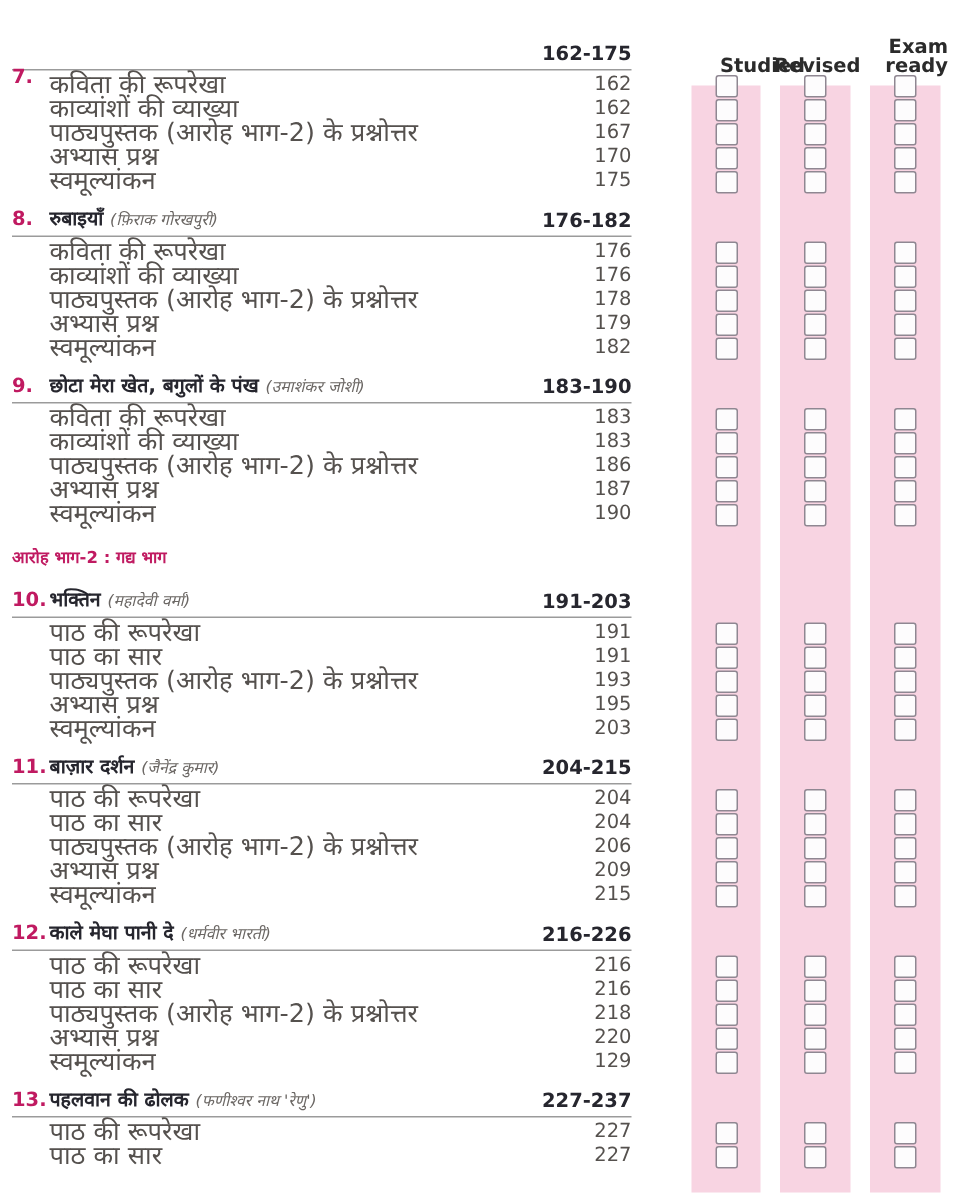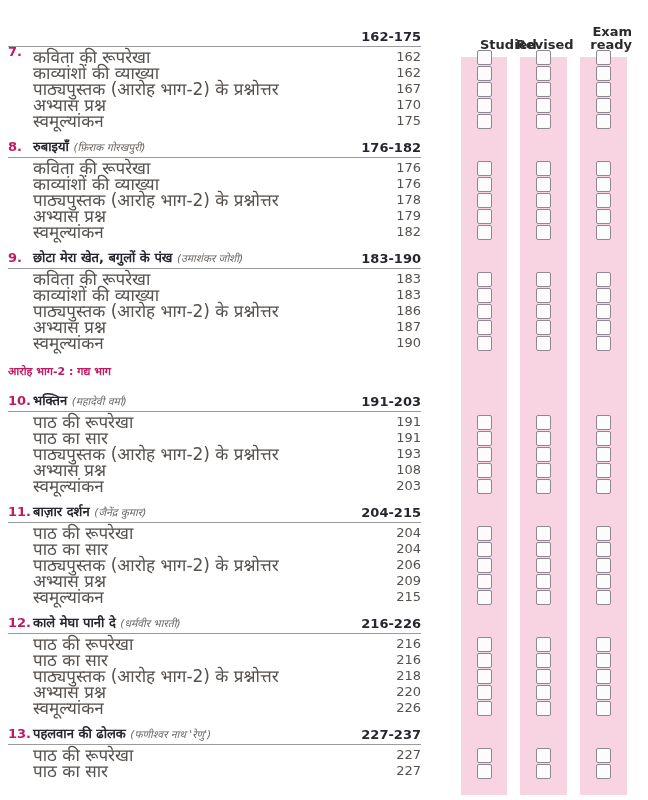--- a/index.html
+++ b/index.html
@@ -285,21 +285,21 @@
         </div>
         <div class="sub-row">
           <span class="sub-label">पाठ्यपुस्तक (आरोह भाग-2) के प्रश्नोत्तर</span>
           <span class="sub-page">193</span>
           <span class="cb c1"></span>
           <span class="cb c2"></span>
           <span class="cb c3"></span>
         </div>
         <div class="sub-row">
           <span class="sub-label">अभ्यास प्रश्न</span>
-          <span class="sub-page">108</span>
+          <span class="sub-page">195</span>
           <span class="cb c1"></span>
           <span class="cb c2"></span>
           <span class="cb c3"></span>
         </div>
         <div class="sub-row">
           <span class="sub-label">स्वमूल्यांकन</span>
           <span class="sub-page">203</span>
           <span class="cb c1"></span>
           <span class="cb c2"></span>
           <span class="cb c3"></span>
@@ -380,21 +380,21 @@
         </div>
         <div class="sub-row">
           <span class="sub-label">अभ्यास प्रश्न</span>
           <span class="sub-page">220</span>
           <span class="cb c1"></span>
           <span class="cb c2"></span>
           <span class="cb c3"></span>
         </div>
         <div class="sub-row">
           <span class="sub-label">स्वमूल्यांकन</span>
-          <span class="sub-page">226</span>
+          <span class="sub-page">129</span>
           <span class="cb c1"></span>
           <span class="cb c2"></span>
           <span class="cb c3"></span>
         </div>
       </div>
       <div class="ch-header">
         <span class="ch-num">13.</span>
         <div class="ch-title">
           <div><span class="seg-b">पहलवान की ढोलक </span><span class="seg-i">(फणीश्वर नाथ 'रेणु')</span></div>
         </div>

